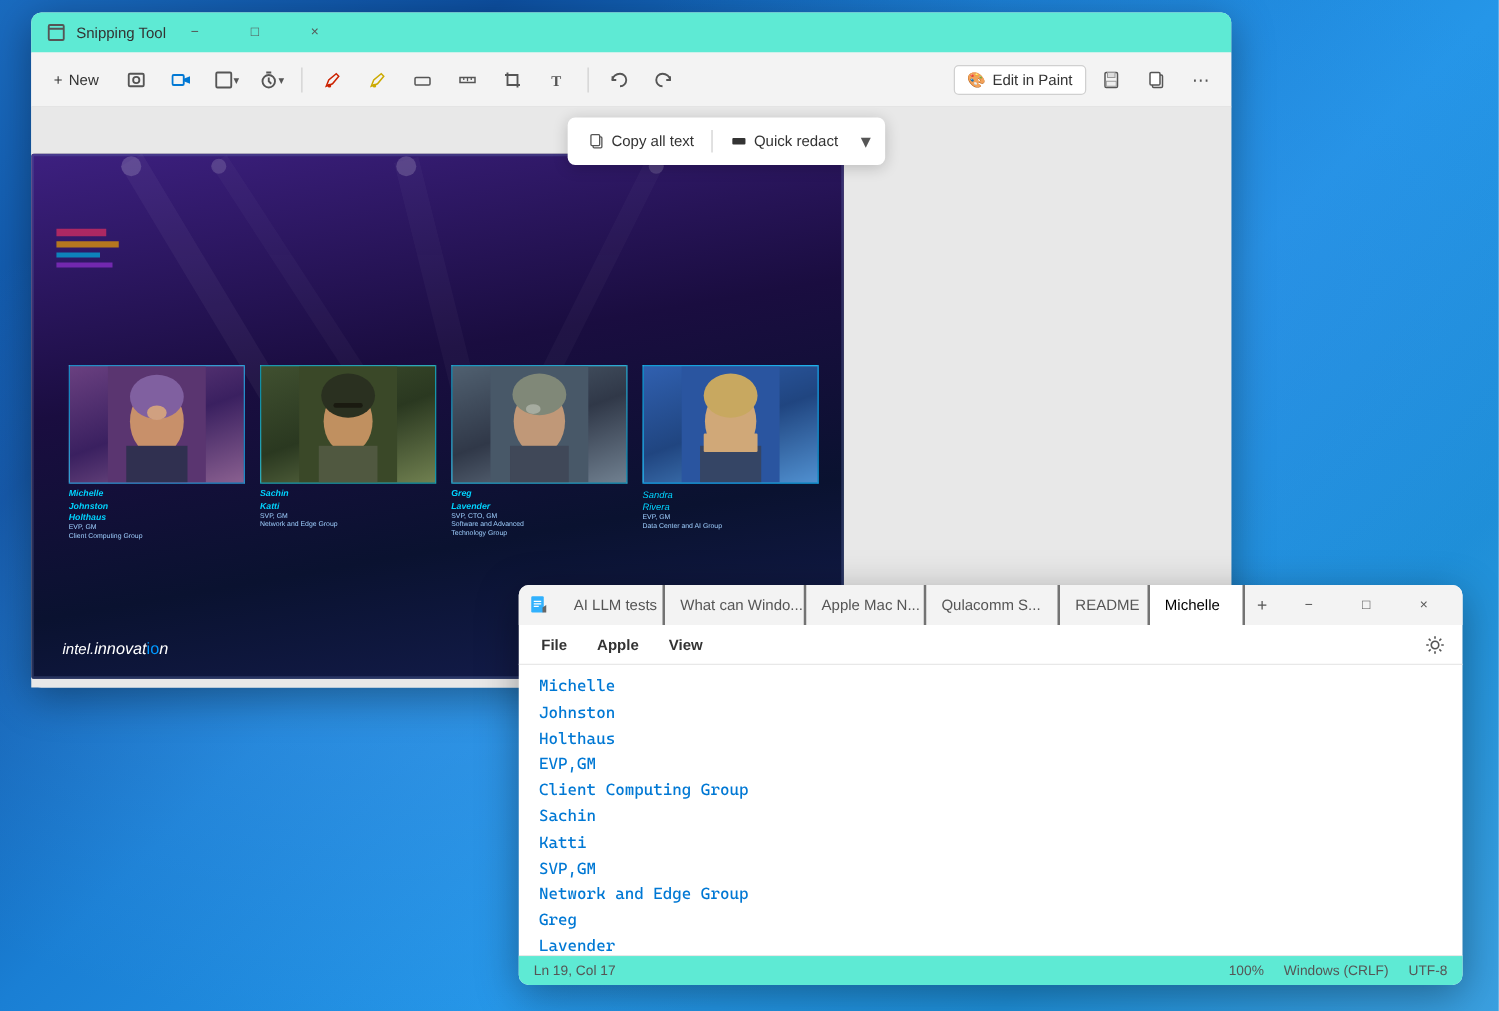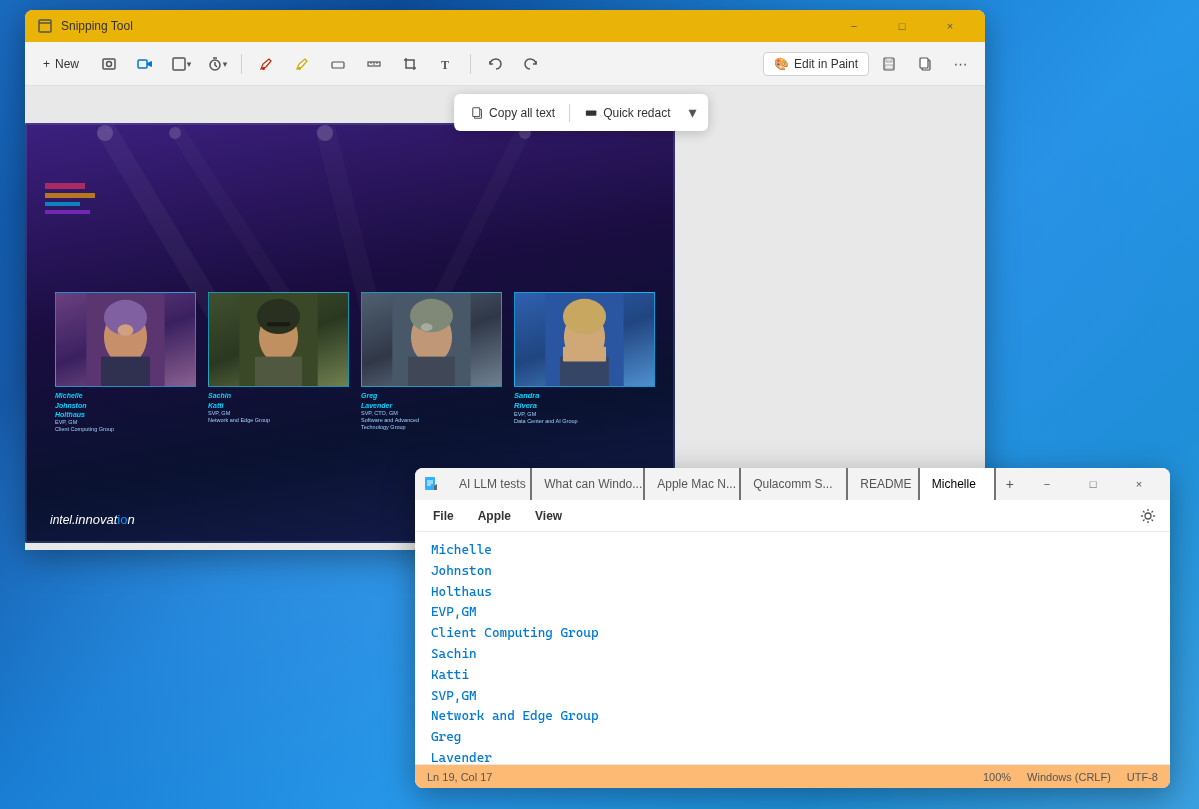--- a/index.html
+++ b/index.html
@@ -30,26 +30,25 @@
       height: 540px;
       background: #f3f3f3;
       border-radius: 8px;
       box-shadow: 0 8px 32px rgba(0,0,0,0.35);
       display: flex;
       flex-direction: column;
     }
 
     .title-bar {
       height: 32px;
-      background: #eab308;
+      background: #5eead4;
       border-radius: 8px 8px 0 0;
       display: flex;
       align-items: center;
       padding: 0 12px;
-      justify-content: space-between;
     }
 
     .title-bar-left {
       display: flex;
       align-items: center;
       gap: 8px;
     }
 
     .title-bar-icon {
       width: 16px;
@@ -333,21 +332,21 @@
       padding: 8px 16px;
       font-family: 'Cascadia Code', 'Consolas', monospace;
       font-size: 13px;
       color: #0078d4;
       line-height: 1.6;
       white-space: pre;
     }
 
     .notepad-statusbar {
       height: 24px;
-      background: #fdba74;
+      background: #5eead4;
       border-top: 1px solid #e8e8e8;
       border-radius: 0 0 8px 8px;
       display: flex;
       align-items: center;
       padding: 0 12px;
       justify-content: space-between;
       font-size: 11px;
       color: #555;
     }
 
@@ -592,21 +591,21 @@
             <div style="width:100%;height:95px;border:1.5px solid rgba(0,200,255,0.6);background:linear-gradient(160deg,#3060b0,#204580,#5090d0);position:relative;overflow:hidden;">
               <svg class="face-svg" viewBox="0 0 80 95">
                 <rect x="0" y="0" width="80" height="95" fill="#2a55a0"></rect>
                 <ellipse cx="40" cy="45" rx="21" ry="27" fill="#d0a878"></ellipse>
                 <ellipse cx="40" cy="24" rx="22" ry="18" fill="#c8a860"></ellipse>
                 <rect x="15" y="65" width="50" height="30" fill="#354565"></rect>
                 <rect x="18" y="55" width="44" height="15" fill="#d0a878" rx="1"></rect>
               </svg>
             </div>
             <div style="margin-top:4px;">
-              <div style="font-size:7.5px;font-weight:bold;color:#00d4ff;font-style:italic;line-height:1.3;">Sandra<br>Rivera</div>
+              <div style="font-size:7.5px;font-weight:normal;color:#00d4ff;font-style:italic;line-height:1.3;">Sandra<br>Rivera</div>
               <div style="font-size:5.5px;color:#a0d0ff;line-height:1.3;">EVP, GM<br>Data Center and AI Group</div>
             </div>
           </div>
         </div>
 
         <div style="position:absolute;bottom:68px;right:18px;display:flex;gap:2px;align-items:center;">
           <div style="width:35px;height:7px;background:#606060;"></div>
           <div style="width:25px;height:7px;background:#0088aa;"></div>
           <div style="width:20px;height:7px;background:#cc4400;"></div>
           <div style="width:18px;height:7px;background:#aaaa00;"></div>

